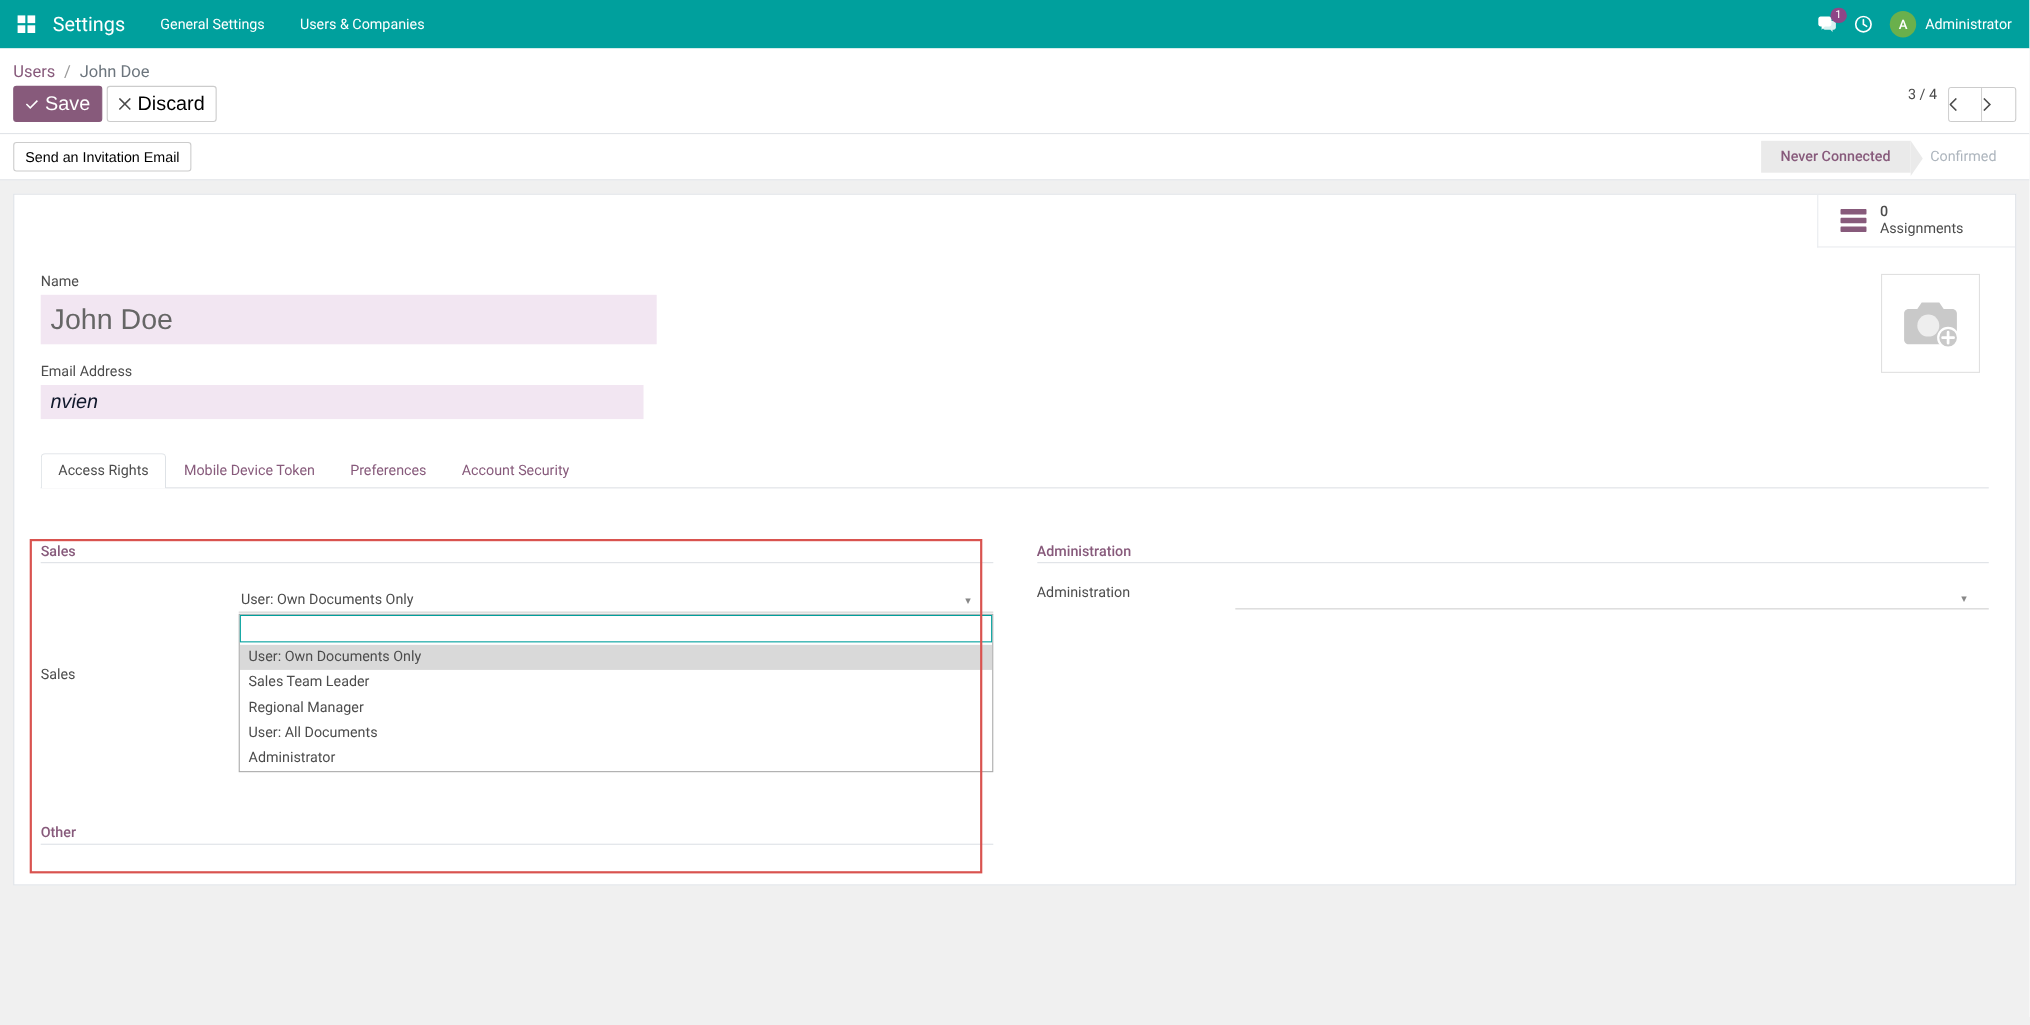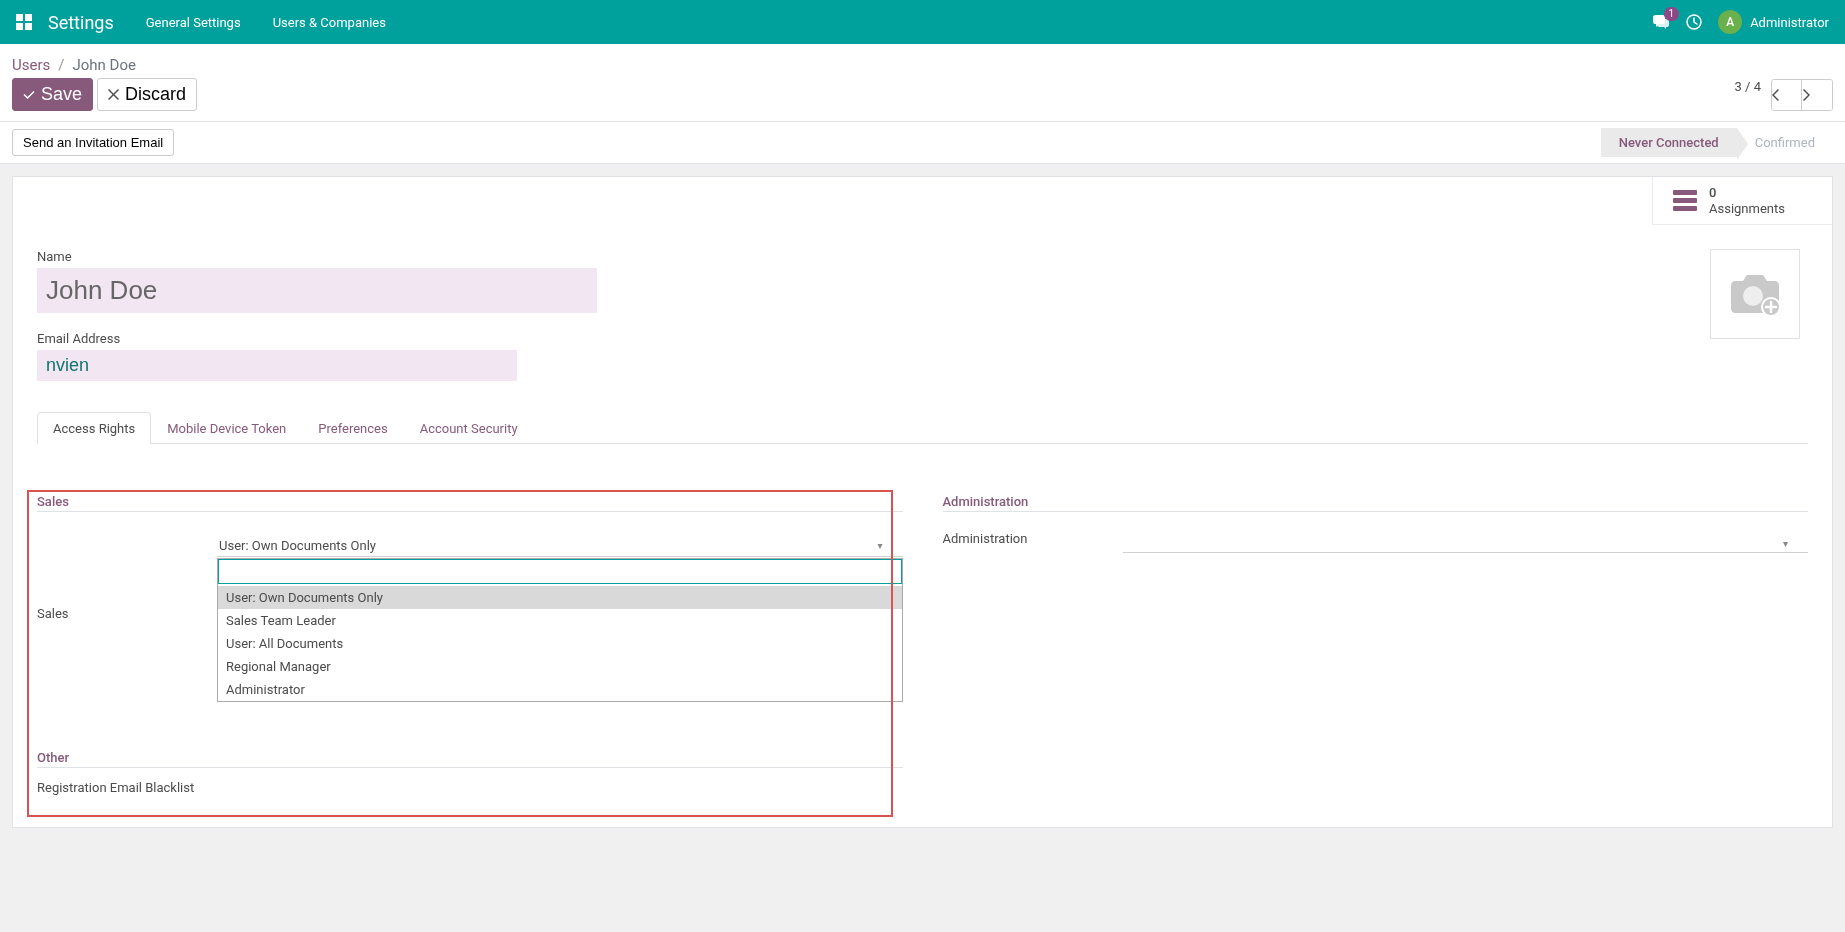--- a/index.html
+++ b/index.html
@@ -52,21 +52,21 @@
 .stat-box { border-left: 1px solid #e9ecef; border-bottom: 1px solid #e9ecef; padding: 8px 20px; min-width: 180px; display: flex; align-items: center; gap: 12px; cursor: pointer; }
 .stat-icon { color: #875a7b; }
 .stat-text { display: flex; flex-direction: column; line-height: 1.2; }
 .stat-val { font-weight: 500; color: #4c4c4c; }
 .stat-label { color: #4c4c4c; font-size: 13px; }
 
 .field-row { display: flex; align-items: center; gap: 40px; margin-bottom: 8px; }
 .field-label { width: 140px; color: #4c4c4c; font-size: 13px; }
 .label-block { display: block; margin-bottom: 4px; font-size: 13px; color: #4c4c4c; }
 .input-lg { width: 560px; padding: 6px 8px; border: 1px solid transparent; background: #f2e6f2; font-size: 26px; color: #666; }
-.input-md { width: 480px; padding: 4px 8px; border: 1px solid transparent; background: #f2e6f2; font-size: 18px; color: #0f766e; }
+.input-md { width: 548px; padding: 4px 8px; border: 1px solid transparent; background: #f2e6f2; font-size: 18px; color: #0f172a; font-style: italic; }
 
 .image-box { width: 90px; height: 90px; border: 1px solid #e0e0e0; display: flex; align-items: center; justify-content: center; color: #bbb; margin-left: auto; margin-right: 8px; cursor: pointer; }
 
 
 .tabs { display: flex; border-bottom: 1px solid #dee2e6; margin-top: 30px; }
 .tab { padding: 8px 15px; color: #875a7b; cursor: pointer; font-size: 13px; border: 1px solid transparent; border-bottom: none; position: relative; top: 1px; }
 .tab.active { color: #4c4c4c; border-color: #dee2e6; background: #fff; border-radius: 4px 4px 0 0; }
 
 .tab-body { padding: 30px 0 0 0; }
 .col { flex: 1; }
@@ -226,32 +226,29 @@
               <div class="select-wrap">
                 <div class="select-display">
                   <span>User: Own Documents Only</span>
                   <span class="chev">▾</span>
                 </div>
                 <div class="dropdown-panel">
                   <input class="dropdown-input" style="">
                   <div class="dropdown-list" id="dropdown-list">
                       <div class="dropdown-item sel">User: Own Documents Only</div>
                       <div class="dropdown-item">Sales Team Leader</div>
+                      <div class="dropdown-item">Regional Manager</div>
                       <div class="dropdown-item">User: All Documents</div>
-                      <div class="dropdown-item">Regional Manager</div>
                       <div class="dropdown-item">Administrator</div>
                     </div>
                 </div>
               </div>
             </div>
             <div style="height:40px;"></div>
             <div class="section-title">Other</div>
-            <div class="field-row">
-              <div class="field-label" style="width:auto;">Registration Email Blacklist</div>
-            </div>
 
             <div class="highlight-border" style="left:-10px; top:-4px; right:10px; bottom:-14px;"></div>
           </div>
 
           <div class="col">
             <div class="section-title">Administration</div>
             <div class="field-row">
               <div class="field-label">Administration</div>
               <div class="select-wrap">
                 <div class="select-display">

